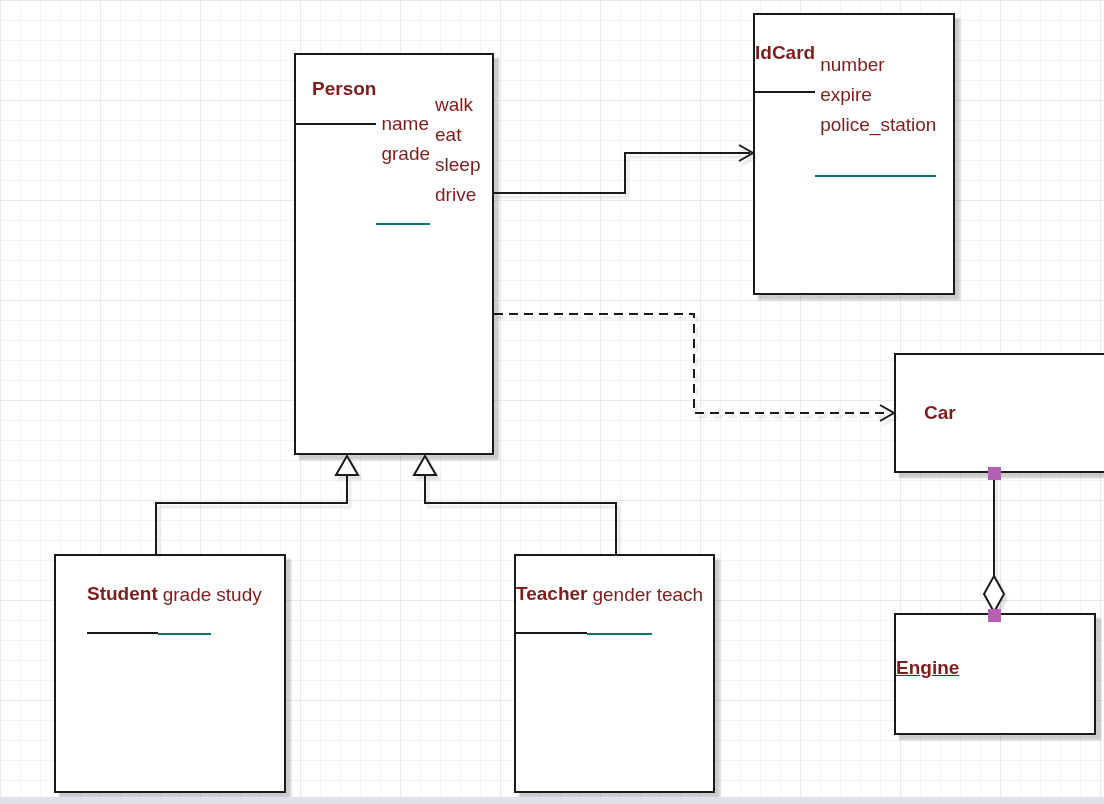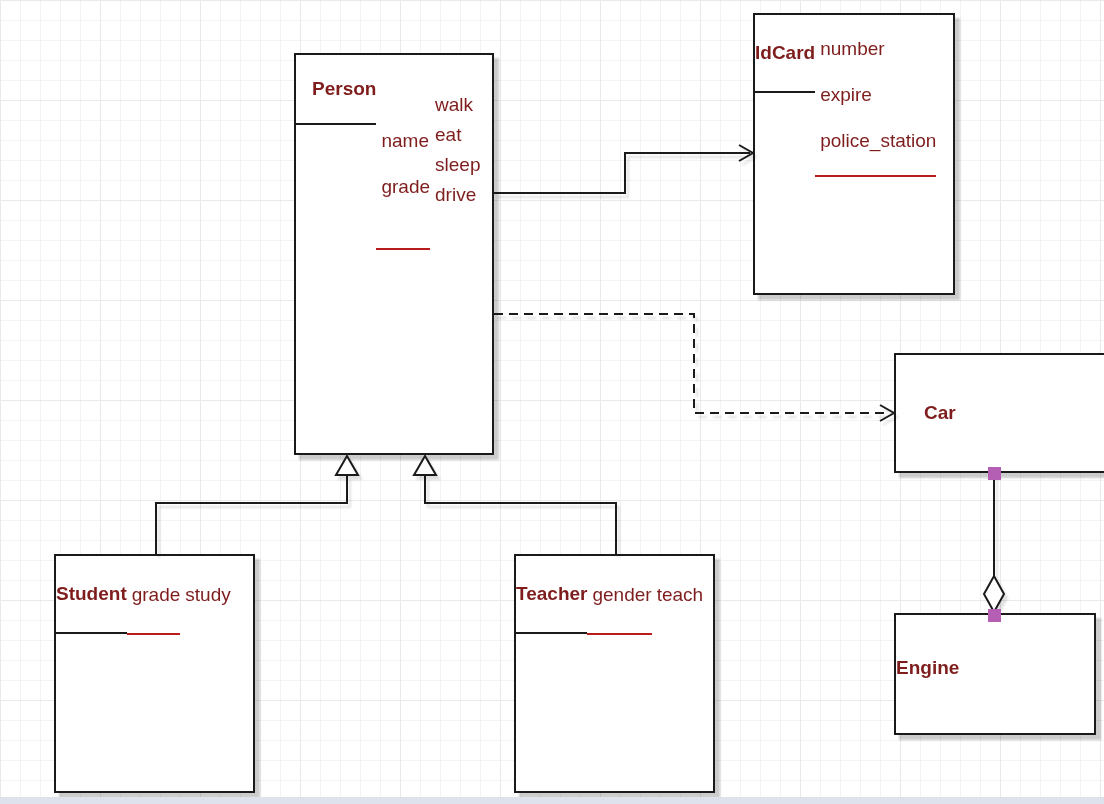--- a/index.html
+++ b/index.html
@@ -36,41 +36,41 @@
     flex: 0 0 auto;
   }
   .uml-title.divided { border-bottom: 2px solid #1a1a1a; }
   .uml-section {
     display: flex; flex-direction: column; justify-content: center;
     padding-left: 5px;
     font-size: 19px;
     box-sizing: border-box;
     flex: 0 0 auto;
   }
-  .uml-section.divided { border-bottom: 2px solid #b91c1c; gap: 16px; }
+  .uml-section.divided { border-bottom: 2px solid #0f766e; }
   .uml-line { line-height: 30px; white-space: nowrap; }
 
   
   #person  { left: 294px; top: 53px;  width: 196px; height: 398px; }
   #person .uml-title   { height: 70px; padding-left: 16px; }
-  #person .sec-attrs   { height: 170px; margin-top: 25px; }
+  #person .sec-attrs   { height: 170px; }
   #person .sec-methods { height: 190px; }
 
   #idcard  { left: 753px; top: 13px;  width: 198px; height: 278px; }
   #idcard .uml-title   { height: 78px; }
   #idcard .sec-attrs   { height: 162px; }
   #idcard .sec-methods { height: 38px; }
 
   #car     { left: 894px; top: 353px; width: 196px; height: 116px; padding-left: 28px; }
   #car .uml-title      { height: 116px; }
 
   #engine  { left: 894px; top: 613px; width: 198px; height: 118px; }
-  #engine .uml-title   { height: 106px; }
+  #engine .uml-title   { height: 106px; text-decoration: underline; }
 
-  #student { left: 54px;  top: 554px; width: 197px; height: 235px; }
+  #student { left: 54px;  top: 554px; width: 197px; height: 235px; padding-left: 31px; }
   #student .uml-title   { height: 78px; }
   #student .sec-attrs   { height: 79px; }
   #student .sec-methods { height: 78px; }
 
   #teacher { left: 514px; top: 554px; width: 197px; height: 235px; }
   #teacher .uml-title   { height: 78px; }
   #teacher .sec-attrs   { height: 79px; }
   #teacher .sec-methods { height: 78px; }
 
   svg.edges {

